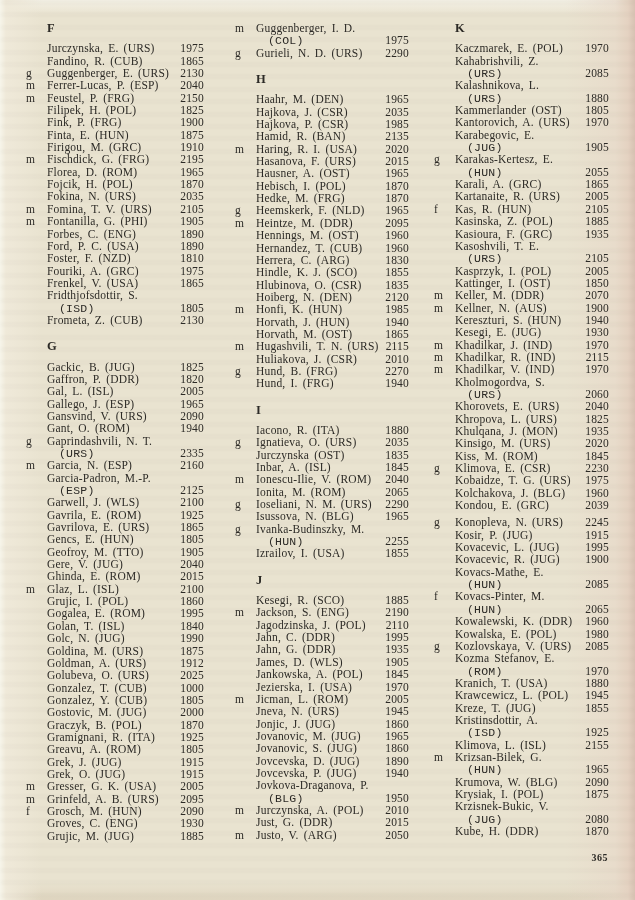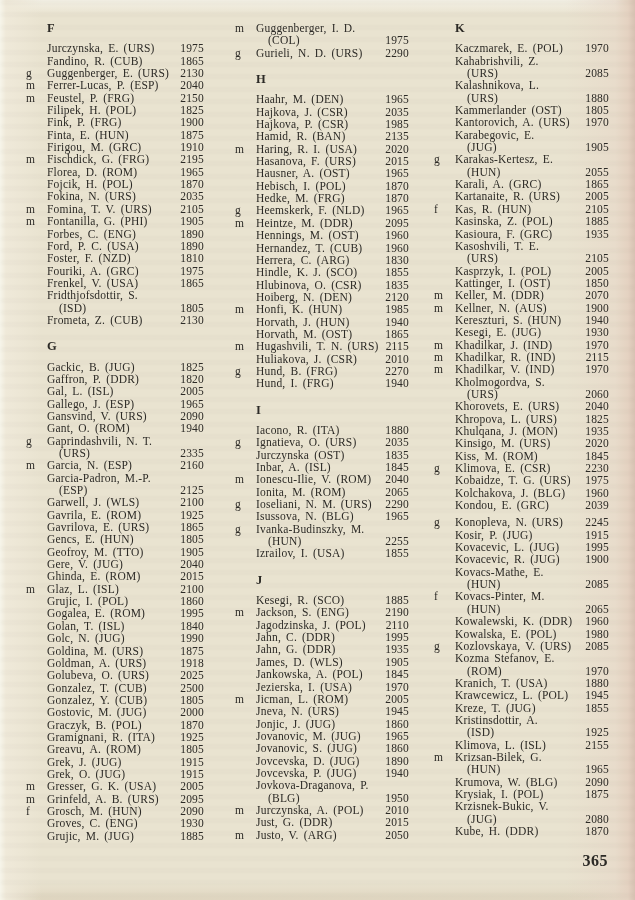--- a/index.html
+++ b/index.html
@@ -35,25 +35,25 @@
   .col3{left:434px;width:175px;}
   .hd{
     font-weight:bold;font-size:12.5px;line-height:12.35px;
     margin:14px 0 8px 21px;
   }
   .section:first-child .hd{margin-top:0;}
   .row{display:flex;align-items:baseline;height:12.35px;white-space:nowrap;}
   .row.gap{margin-top:5px;}
   .p{width:21px;flex:none;}
   .n{flex:none;}
-  .row.cont .n{padding-left:12px;}
+  .row.cont .n{padding-left:12px;font-family:Liberation Mono, monospace;}
   .r{margin-left:auto;padding-left:3px;}
   .pageno{
     position:absolute;top:852px;right:27px;
-    font-weight:bold;font-size:16px;letter-spacing:0.5px;
+    font-weight:bold;font-size:10px;letter-spacing:0.5px;
   }
 </style>
 </head>
 <body>
 
 <div class="paper"></div>
 <div class="ghost"></div>
 
 <div class="col col1" id="col-0">
     <div class="section">
@@ -289,31 +289,31 @@
         <div class="r">1990</div>
       </div>
       <div class="row">
         <div class="p"></div>
         <div class="n">Goldina, M. (URS)</div>
         <div class="r">1875</div>
       </div>
       <div class="row">
         <div class="p"></div>
         <div class="n">Goldman, A. (URS)</div>
-        <div class="r">1918</div>
+        <div class="r">1912</div>
       </div>
       <div class="row">
         <div class="p"></div>
         <div class="n">Golubeva, O. (URS)</div>
         <div class="r">2025</div>
       </div>
       <div class="row">
         <div class="p"></div>
         <div class="n">Gonzalez, T. (CUB)</div>
-        <div class="r">2500</div>
+        <div class="r">1000</div>
       </div>
       <div class="row">
         <div class="p"></div>
         <div class="n">Gonzalez, Y. (CUB)</div>
         <div class="r">1805</div>
       </div>
       <div class="row">
         <div class="p"></div>
         <div class="n">Gostovic, M. (JUG)</div>
         <div class="r">2000</div>

